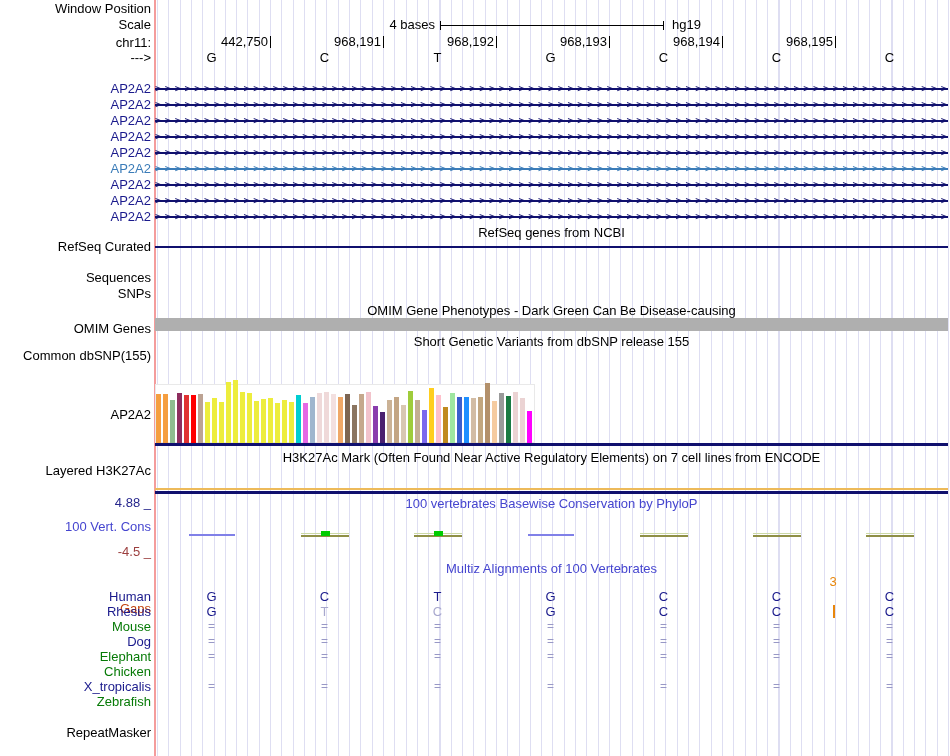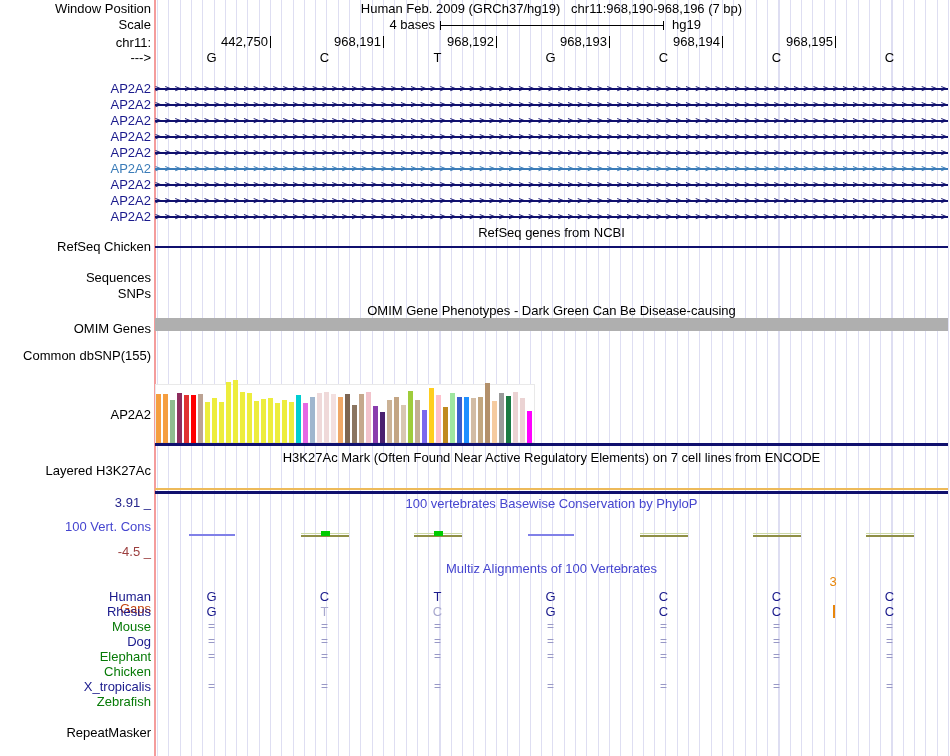--- a/index.html
+++ b/index.html
@@ -30,21 +30,20 @@
 </style>
 </head>
 <body>
 
 <div id="stage">
 
   <div class="grid"></div>
   <div class="marker"></div>
 
   <div class="lbl" style="top:2px">Window Position</div>
-  <div class="title" style="top:2px">Human Feb. 2009 (GRCh37/hg19)   chr11:968,190-968,196 (7 bp)</div>
 
   <div class="lbl" style="top:18px">Scale</div>
   <div class="abs" style="top:18px;left:155px;width:280px;text-align:right;line-height:13px">4 bases</div>
   <div class="hline" style="top:25px;left:440px;width:224px;height:1px;background:#000"></div>
   <div class="tick" style="top:21px;left:440px;height:9px"></div>
   <div class="tick" style="top:21px;left:663px;height:9px"></div>
   <div class="abs" style="top:18px;left:672px;line-height:13px">hg19</div>
 
   <div class="lbl" style="top:36px">chr11:</div>
   <div id="ruler-layer">
@@ -115,30 +114,31 @@
         <div class="garrows" style="color: rgb(16, 16, 110);">&gt;&gt;&gt;&gt;&gt;&gt;&gt;&gt;&gt;&gt;&gt;&gt;&gt;&gt;&gt;&gt;&gt;&gt;&gt;&gt;&gt;&gt;&gt;&gt;&gt;&gt;&gt;&gt;&gt;&gt;&gt;&gt;&gt;&gt;&gt;&gt;&gt;&gt;&gt;&gt;&gt;&gt;&gt;&gt;&gt;&gt;&gt;&gt;&gt;&gt;&gt;&gt;&gt;&gt;&gt;&gt;&gt;&gt;&gt;&gt;&gt;&gt;&gt;&gt;&gt;&gt;&gt;&gt;&gt;&gt;&gt;&gt;&gt;&gt;&gt;&gt;&gt;&gt;&gt;&gt;&gt;&gt;</div>
       </div>
       <div class="lbl" style="top: 210px; color: rgb(26, 26, 140);">AP2A2</div>
       <div class="generow" style="top: 210px;">
         <div class="gline" style="background: rgb(16, 16, 110);"></div>
         <div class="garrows" style="color: rgb(16, 16, 110);">&gt;&gt;&gt;&gt;&gt;&gt;&gt;&gt;&gt;&gt;&gt;&gt;&gt;&gt;&gt;&gt;&gt;&gt;&gt;&gt;&gt;&gt;&gt;&gt;&gt;&gt;&gt;&gt;&gt;&gt;&gt;&gt;&gt;&gt;&gt;&gt;&gt;&gt;&gt;&gt;&gt;&gt;&gt;&gt;&gt;&gt;&gt;&gt;&gt;&gt;&gt;&gt;&gt;&gt;&gt;&gt;&gt;&gt;&gt;&gt;&gt;&gt;&gt;&gt;&gt;&gt;&gt;&gt;&gt;&gt;&gt;&gt;&gt;&gt;&gt;&gt;&gt;&gt;&gt;&gt;&gt;&gt;</div>
       </div>
     </div>
 
   <div class="title" style="top:226px">RefSeq genes from NCBI</div>
-  <div class="lbl" style="top:240px">RefSeq Chicken</div>
+  <div class="lbl" style="top:240px">RefSeq Curated</div>
   <div class="hline" style="top:246px;left:155px;width:793px;height:1.5px;background:#10106E"></div>
 
   <div class="lbl" style="top:271px">Sequences</div>
   <div class="lbl" style="top:287px">SNPs</div>
 
   <div class="title" style="top:304px">OMIM Gene Phenotypes - Dark Green Can Be Disease-causing</div>
   <div class="lbl" style="top:322px">OMIM Genes</div>
   <div class="hline" style="top:318px;left:155px;width:793px;height:13px;background:#AFAFAF"></div>
 
+  <div class="title" style="top:335px">Short Genetic Variants from dbSNP release 155</div>
   <div class="lbl" style="top:349px">Common dbSNP(155)</div>
 
   <div class="chartbox"></div>
   <div class="lbl" style="top:408px">AP2A2</div>
   <div id="gtex-bars-layer">
       <div class="gtexbar" style="left: 156px; top: 394px; height: 49px; background: rgb(245, 158, 63);"></div>
       <div class="gtexbar" style="left: 163px; top: 394px; height: 49px; background: rgb(245, 158, 63);"></div>
       <div class="gtexbar" style="left: 170px; top: 400px; height: 43px; background: rgb(143, 188, 143);"></div>
       <div class="gtexbar" style="left: 177px; top: 393px; height: 50px; background: rgb(142, 45, 94);"></div>
       <div class="gtexbar" style="left: 184px; top: 395px; height: 48px; background: rgb(224, 50, 50);"></div>
@@ -192,21 +192,21 @@
       <div class="gtexbar" style="left: 520px; top: 398px; height: 45px; background: rgb(235, 211, 211);"></div>
       <div class="gtexbar" style="left: 527px; top: 411px; height: 32px; background: rgb(255, 0, 255);"></div>
     </div>
   <div class="hline" style="top:443px;left:155px;width:793px;height:3px;background:#10106E"></div>
 
   <div class="title" style="top:451px">H3K27Ac Mark (Often Found Near Active Regulatory Elements) on 7 cell lines from ENCODE</div>
   <div class="lbl" style="top:464px">Layered H3K27Ac</div>
   <div class="hline" style="top:488px;left:155px;width:793px;height:2px;background:#EDBA5A"></div>
   <div class="hline" style="top:491px;left:155px;width:793px;height:2.5px;background:#10106E"></div>
 
-  <div class="lbl" style="top:496px;color:#26268C">3.91 _</div>
+  <div class="lbl" style="top:496px;color:#26268C">4.88 _</div>
   <div class="title" style="top:497px;color:#4545CF">100 vertebrates Basewise Conservation by PhyloP</div>
   <div class="lbl" style="top:520px;color:#4545CF">100 Vert. Cons</div>
   <div id="phylop-layer">
       <div style="position: absolute; left: 188.5px; top: 534px; width: 46px; height: 2px; background: rgb(128, 128, 232);"></div>
       <div style="position: absolute; left: 300.5px; top: 533px; width: 48px; height: 1px; background: rgb(204, 217, 166);"></div>
       <div style="position: absolute; left: 300.5px; top: 535px; width: 48px; height: 2px; background: rgb(143, 143, 70);"></div>
       <div style="position: absolute; left: 320.5px; top: 531px; width: 9px; height: 5px; background: rgb(0, 204, 0);"></div>
       <div style="position: absolute; left: 413.5px; top: 533px; width: 48px; height: 1px; background: rgb(204, 217, 166);"></div>
       <div style="position: absolute; left: 413.5px; top: 535px; width: 48px; height: 2px; background: rgb(143, 143, 70);"></div>
       <div style="position: absolute; left: 433.5px; top: 531px; width: 9px; height: 5px; background: rgb(0, 204, 0);"></div>

